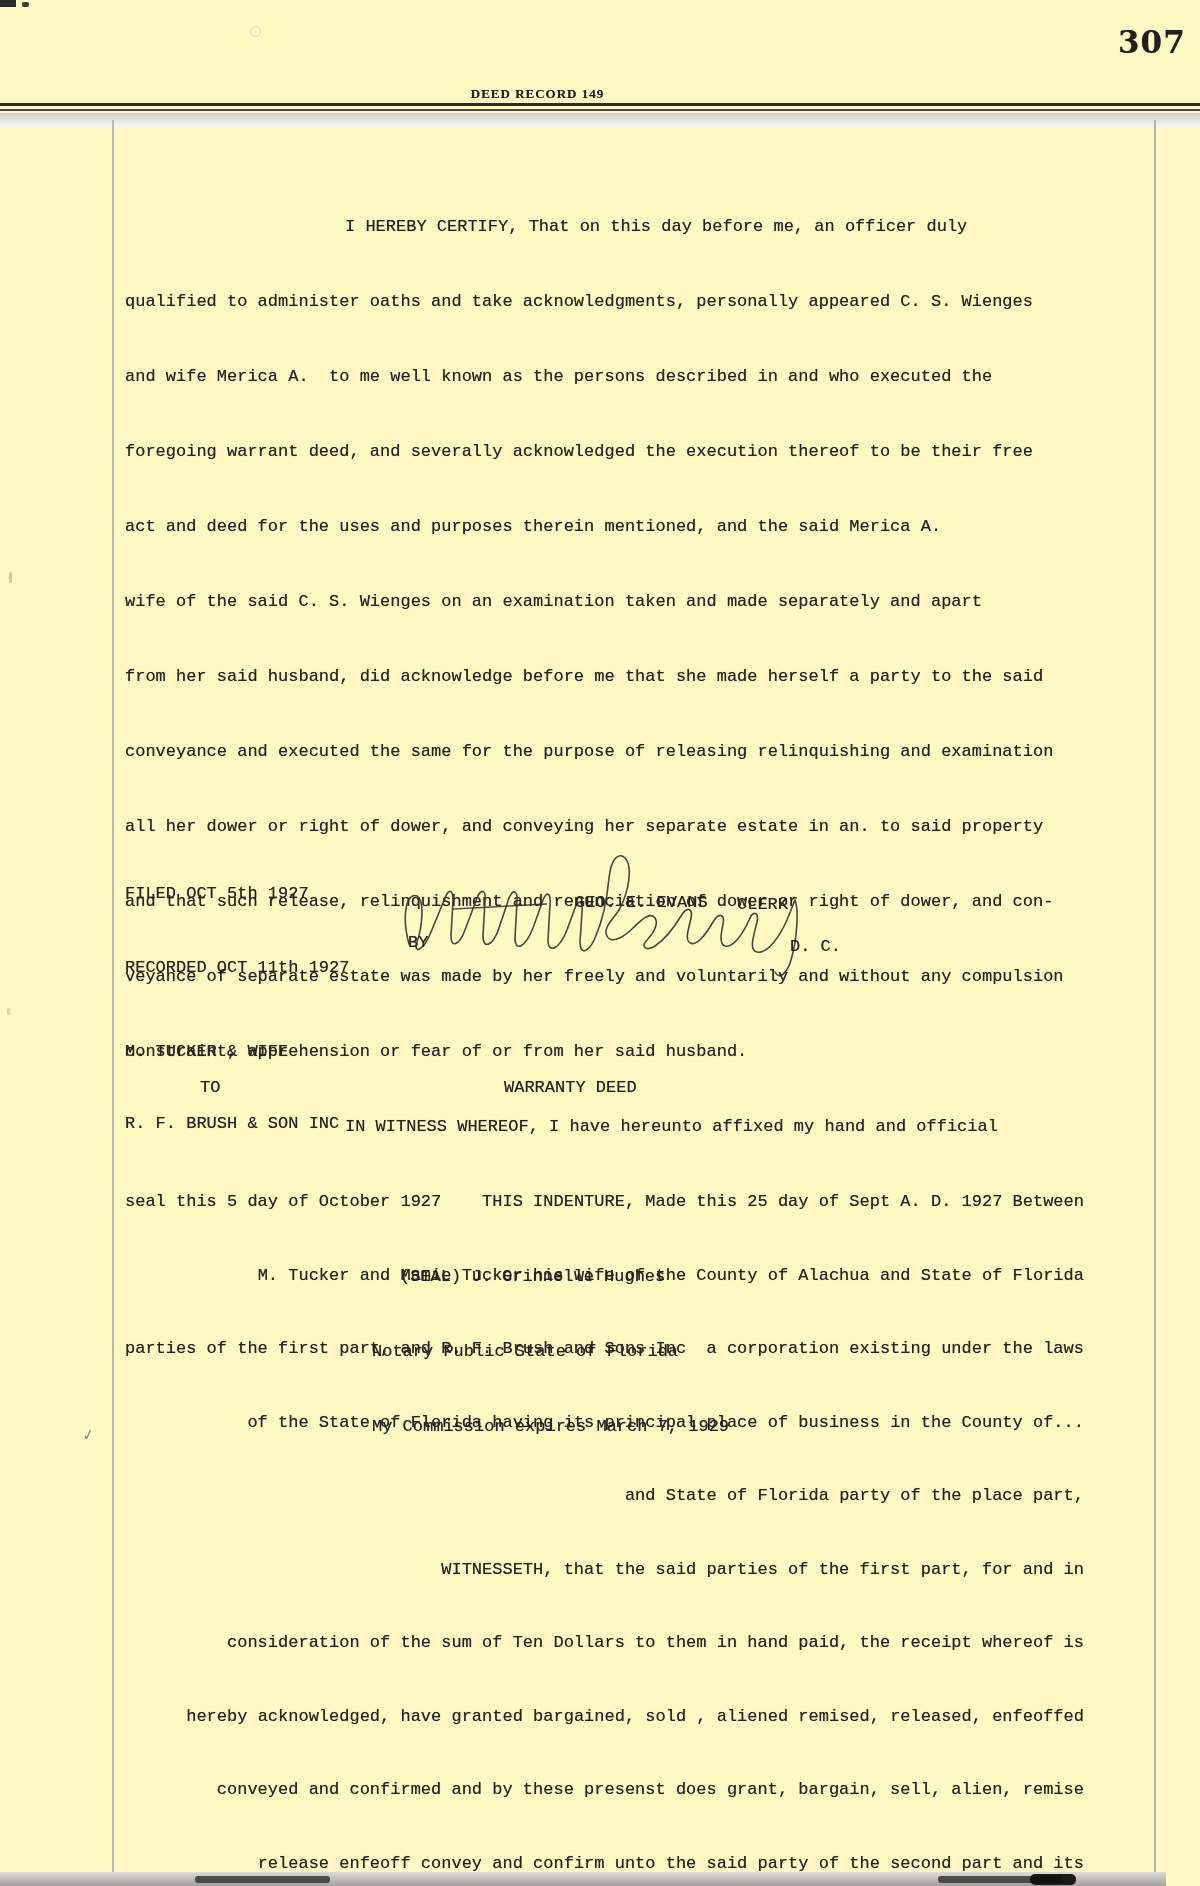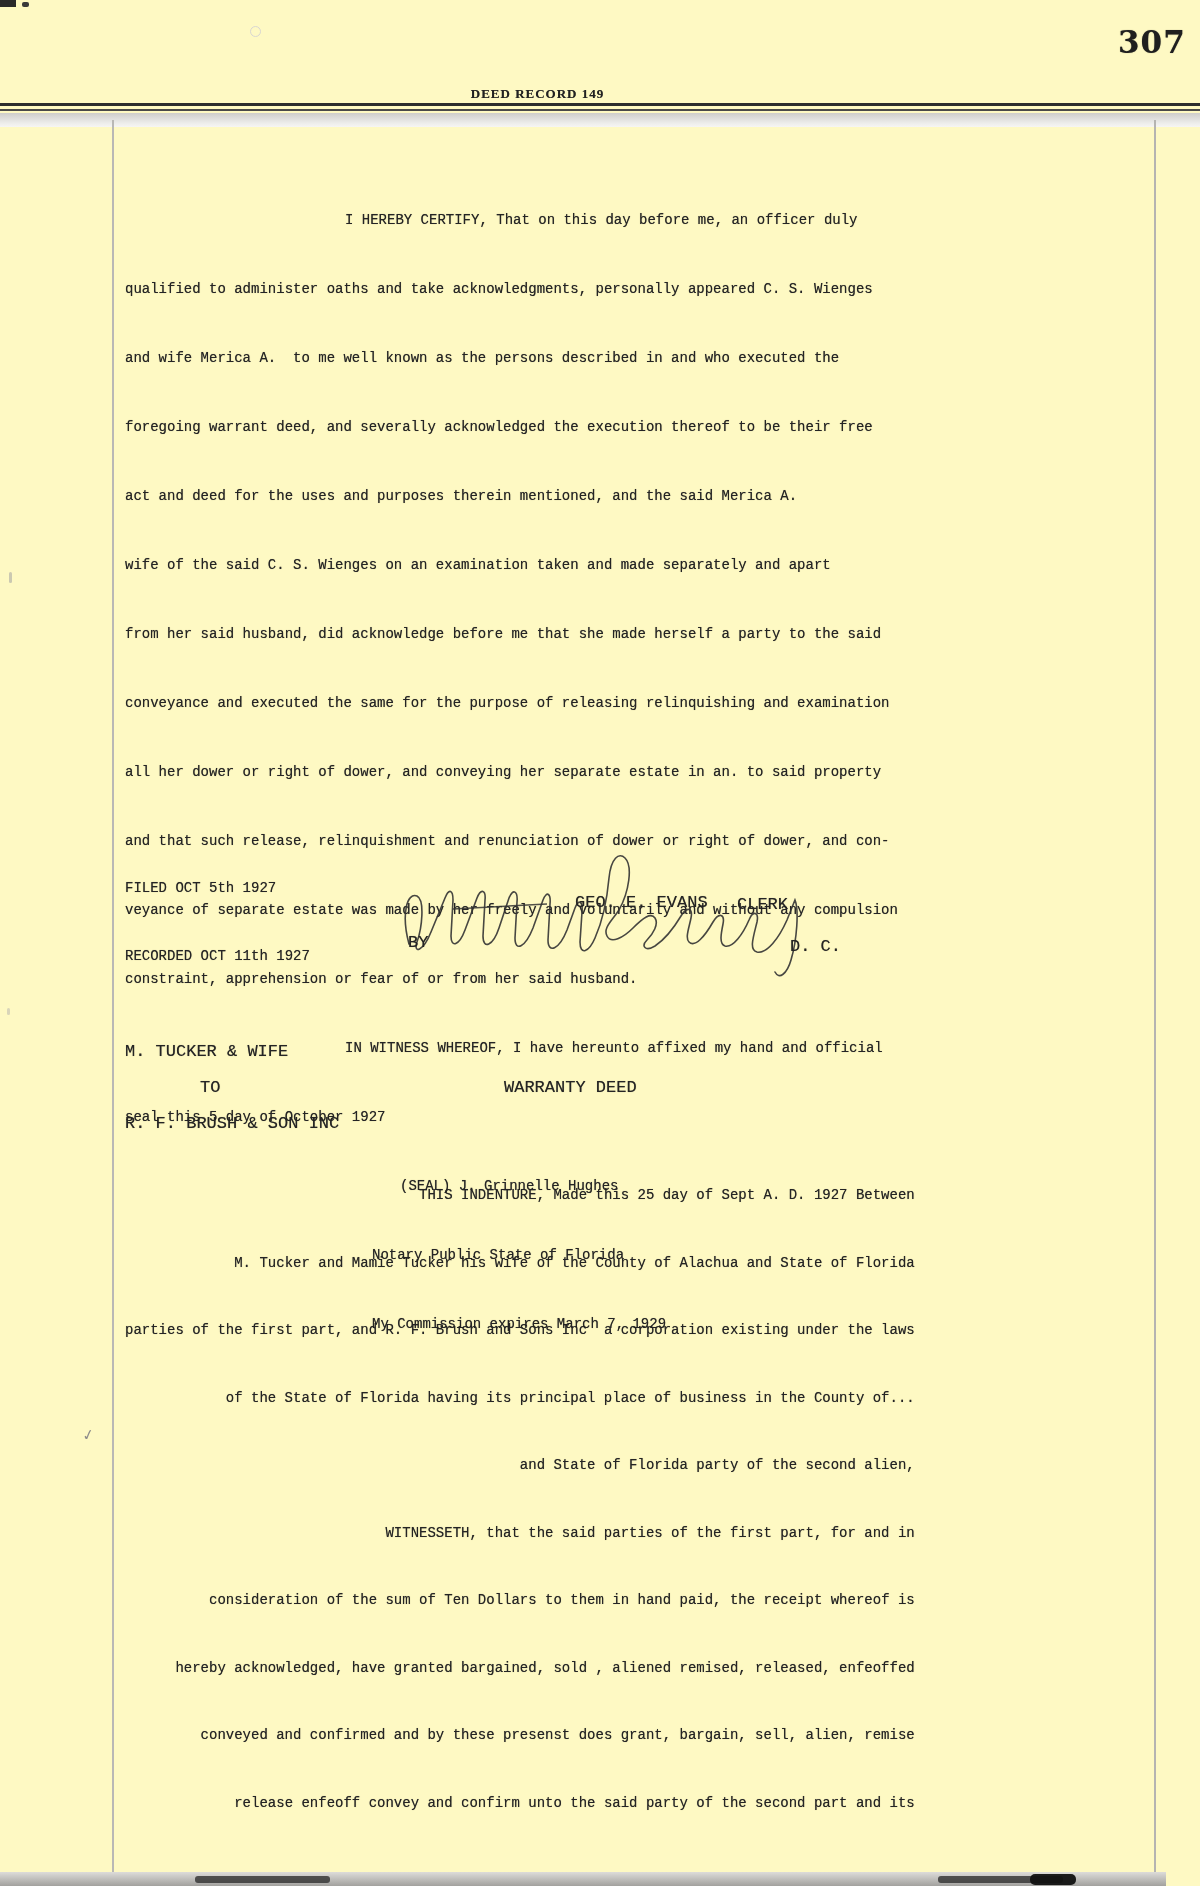--- a/index.html
+++ b/index.html
@@ -26,21 +26,21 @@
     color: #222; text-shadow: 0 0 .6px rgba(0,0,0,.5);
   }
   .rule1 { position:absolute; top:103px; left:0; width:1200px; height:2.5px; background:#2d2d2d; }
   .rule2 { position:absolute; top:109px; left:0; width:1200px; height:1.5px; background:#4a4a4a; }
   .rule-band { position:absolute; top:113px; left:0; width:1200px; height:14px;
     background: linear-gradient(#cfcecb, #ececea 70%, #f7f6f4); }
   
   .border-left  { position:absolute; left:112px;  top:120px; bottom:0; width:1.5px; background:#b9b8b5; }
   .border-right { position:absolute; left:1154px; top:120px; bottom:0; width:2px;   background:#b5b4b1; }
   
-  .tw { white-space: pre; font-size: 14px; text-shadow: 0 0 .7px rgba(10,10,10,.55); }
+  .tw { white-space: pre; font-size: 17px; text-shadow: 0 0 .7px rgba(10,10,10,.55); }
   .block { position: absolute; left: 125px; }
   .cert      { top: 170px; }
   .cert .line      { height: 37px;   line-height: 37px; }
   .deed-body { top: 1146px; }
   .deed-body .line { height: 35.5px; line-height: 35.5px; text-align: right; }
   .ind-220 { padding-left: 220px; }
   .ind-247 { padding-left: 247px; }
   .ind-275 { padding-left: 275px; }
   
   .filing { top: 838px; }
@@ -146,21 +146,21 @@
   <div class="deed-grantor">M. TUCKER &amp; WIFE</div>
   <div class="deed-to">TO</div>
   <div class="deed-title">WARRANTY DEED</div>
   <div class="deed-grantee">R. F. BRUSH &amp; SON INC</div>
 
   <div class="block deed-body tw">
     <div class="line ind-220">THIS INDENTURE, Made this 25 day of Sept A. D. 1927 Between</div>
     <div class="line">M. Tucker and Mamie Tucker his wife of the County of Alachua and State of Florida</div>
     <div class="line">parties of the first part, and R. F. Brush and Sons Inc  a corporation existing under the laws</div>
     <div class="line">of the State of Florida having its principal place of business in the County of...</div>
-    <div class="line">and State of Florida party of the second alien,</div>
+    <div class="line">and State of Florida party of the place part,</div>
     <div class="line ind-220">WITNESSETH, that the said parties of the first part, for and in</div>
     <div class="line">consideration of the sum of Ten Dollars to them in hand paid, the receipt whereof is</div>
     <div class="line">hereby acknowledged, have granted bargained, sold , aliened remised, released, enfeoffed</div>
     <div class="line">conveyed and confirmed and by these presenst does grant, bargain, sell, alien, remise</div>
     <div class="line">release enfeoff convey and confirm unto the said party of the second part and its</div>
     
     
     
     
     

